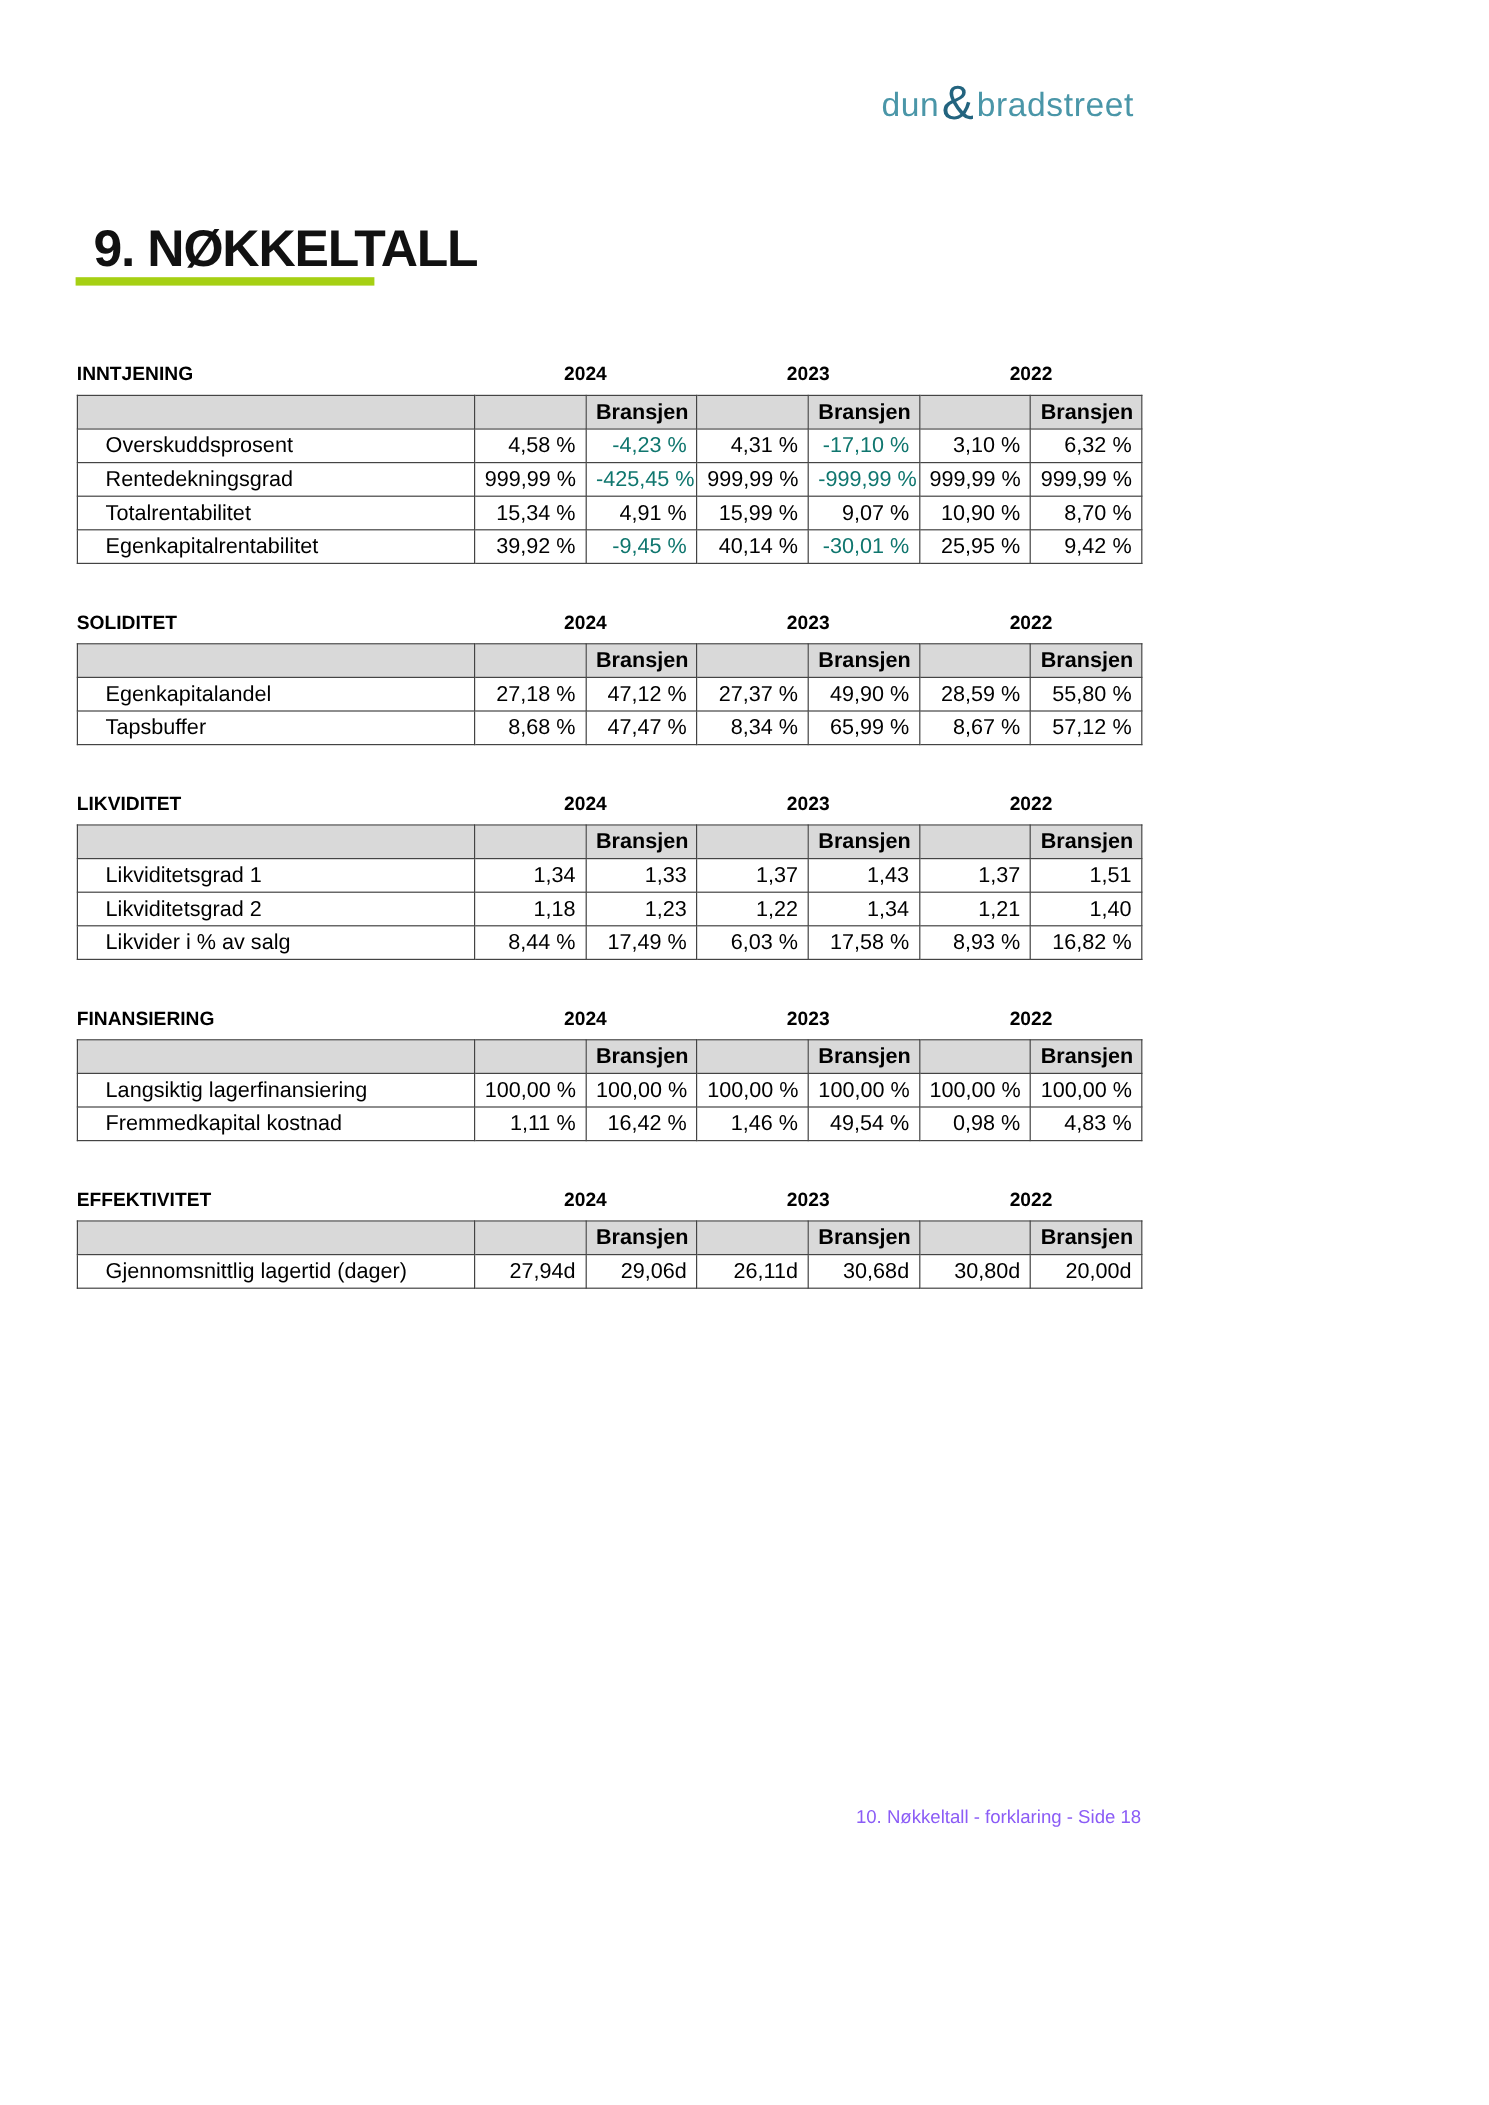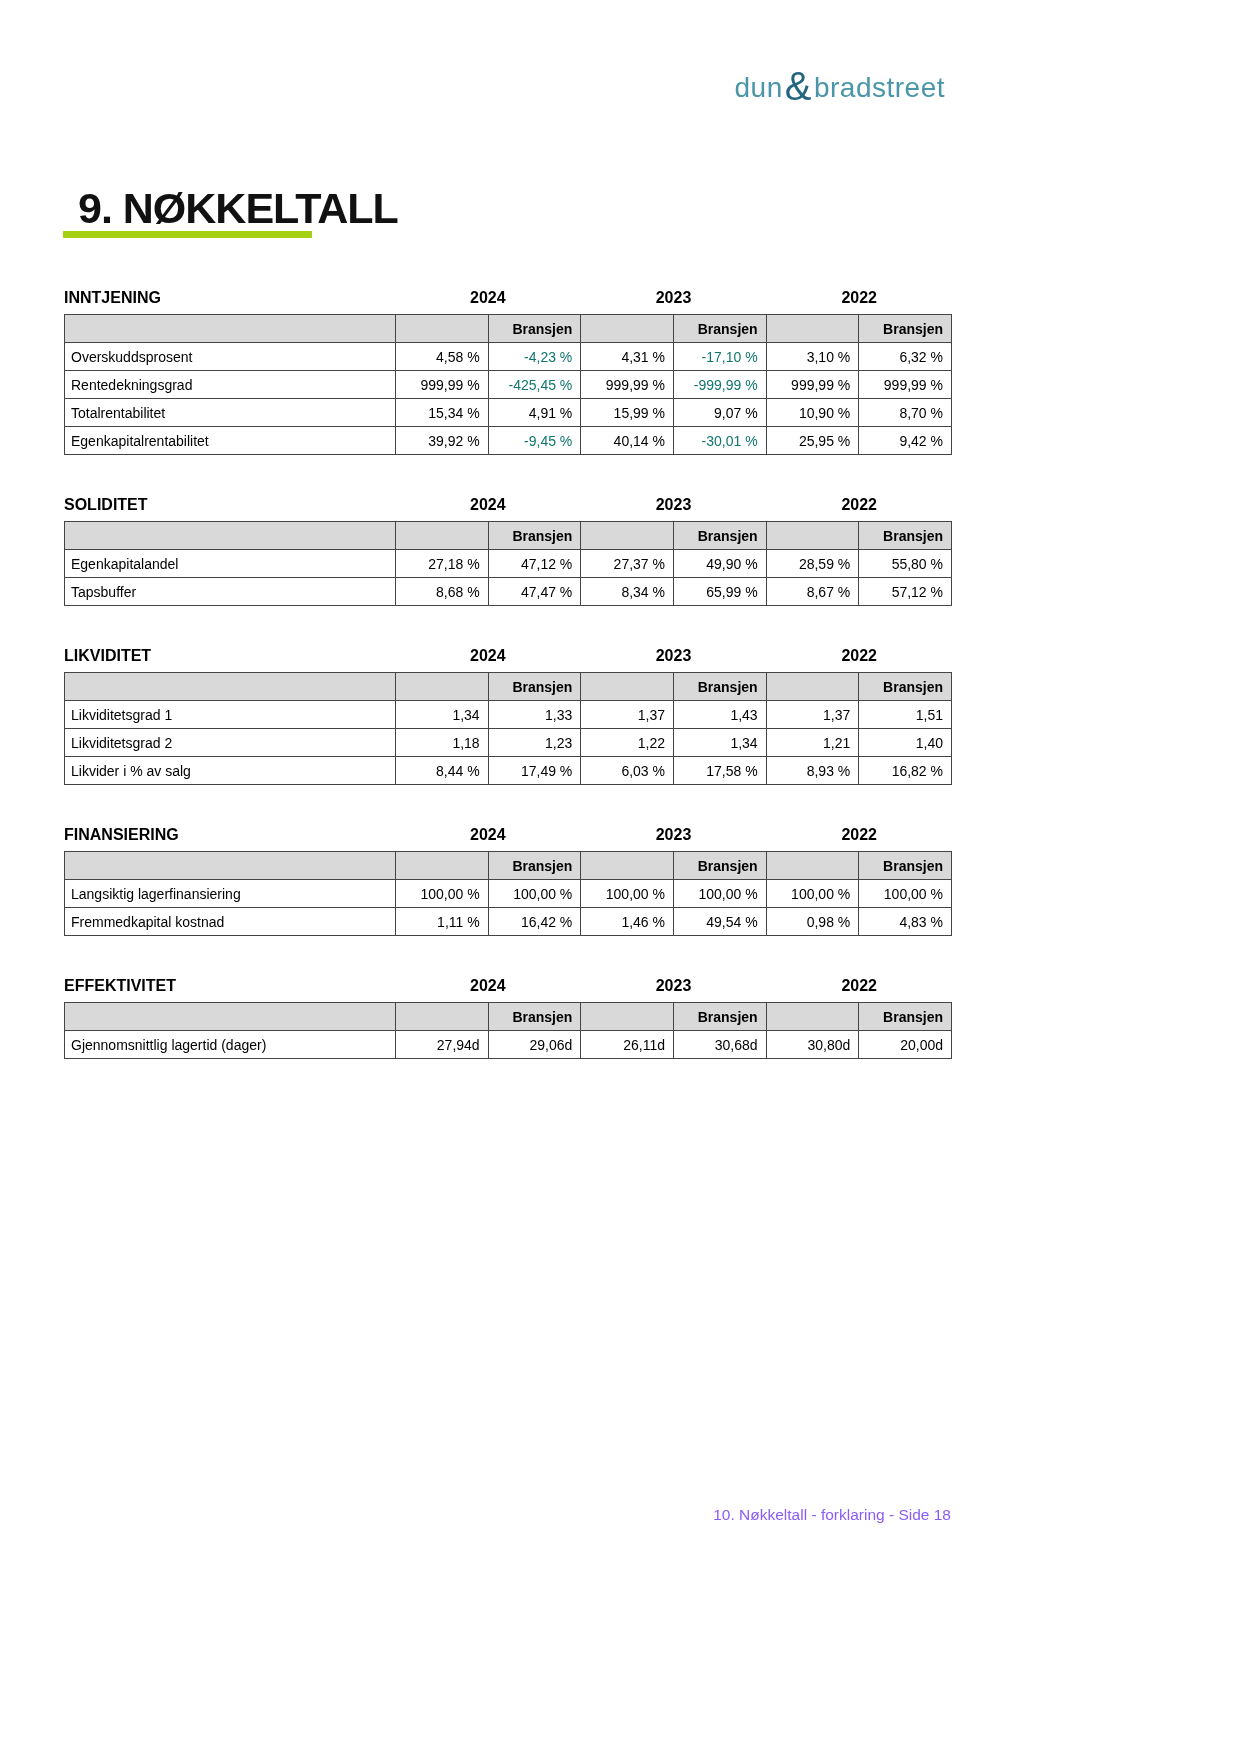--- a/index.html
+++ b/index.html
@@ -56,47 +56,47 @@
     background: #a6d013;
   }
 
   
   #sections {
     position: absolute;
     left: 64px;
     top: 288px;
     width: 888px;
   }
-  .section { margin-bottom: 40px; }
+  .section { margin-bottom: 40px; margin-top: 15px; }
   .sec-head {
     display: flex;
     font-weight: bold;
     font-size: 16px;
     line-height: 20px;
     margin-bottom: 6px;
   }
   .sec-title { flex: 0 0 331px; }
   .sec-years { flex: 1; display: flex; }
   .sec-year  { flex: 1; text-align: center; }
 
   table.kt {
     width: 100%;
     border-collapse: collapse;
     table-layout: fixed;
-    font-size: 14px;
+    font-size: 18px;
   }
   table.kt col.c-label { width: 331px; }
   table.kt td {
     border: 1px solid #444;
     height: 28px;
     padding: 1px 8px;
     overflow: hidden;
     white-space: nowrap;
   }
-  table.kt td.lab { text-align: left; padding-left: 6px; }
+  table.kt td.lab { text-align: left; padding-left: 23px; }
   table.kt td.val { text-align: right; }
   table.kt thead td { background: #d9d9d9; }
   table.kt td.brh { font-weight: bold; }
   table.kt td.neg { color: #0f766e; }
 
   footer.page-footer {
     position: absolute;
     top: 1506px;
     right: 290px;
     font-size: 15.5px;

